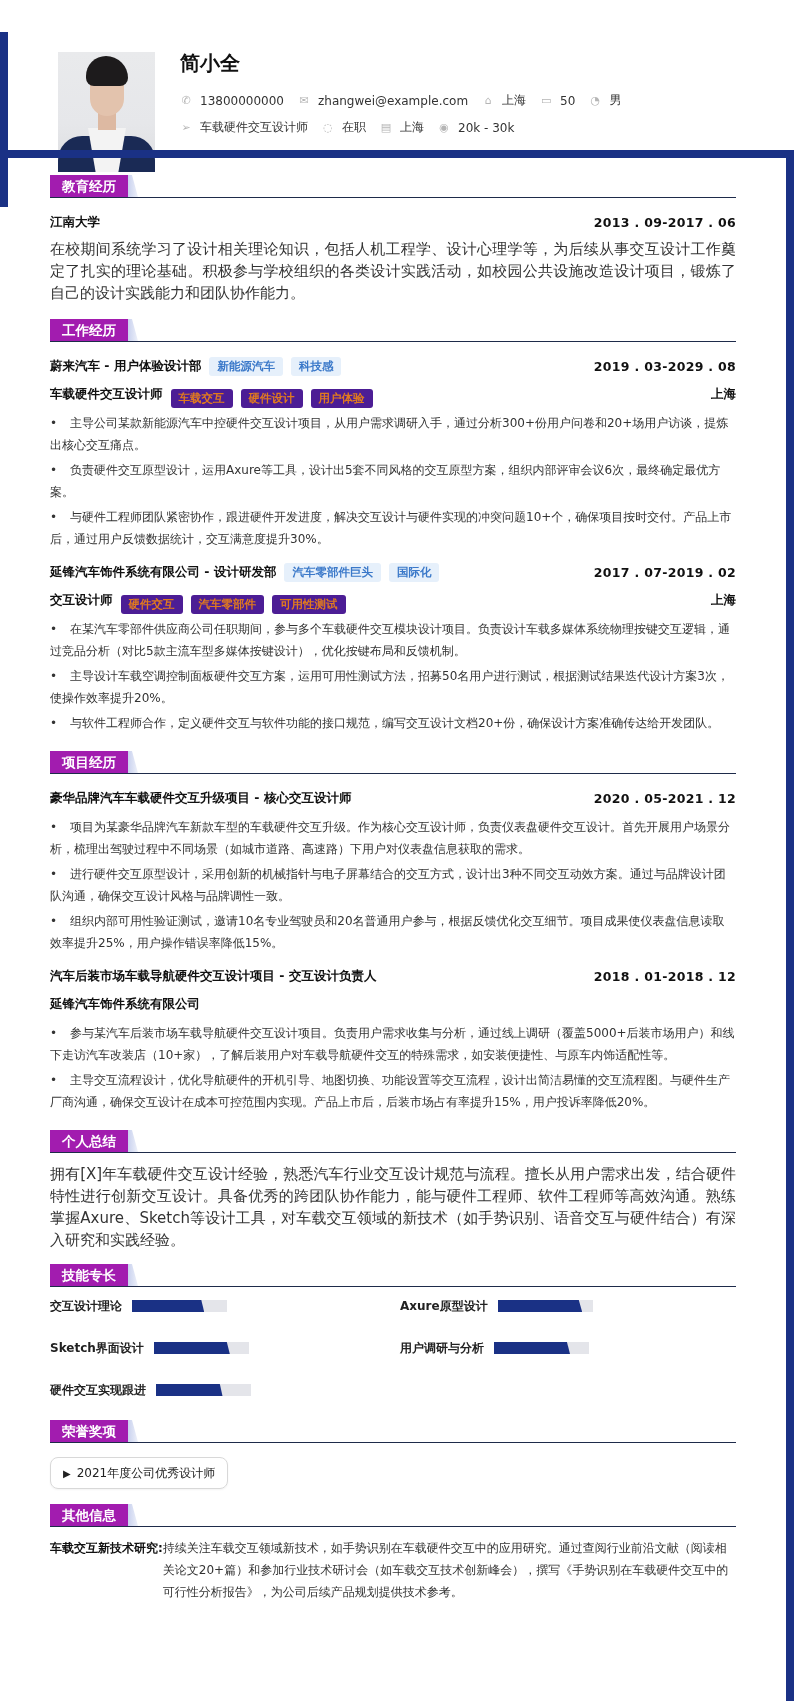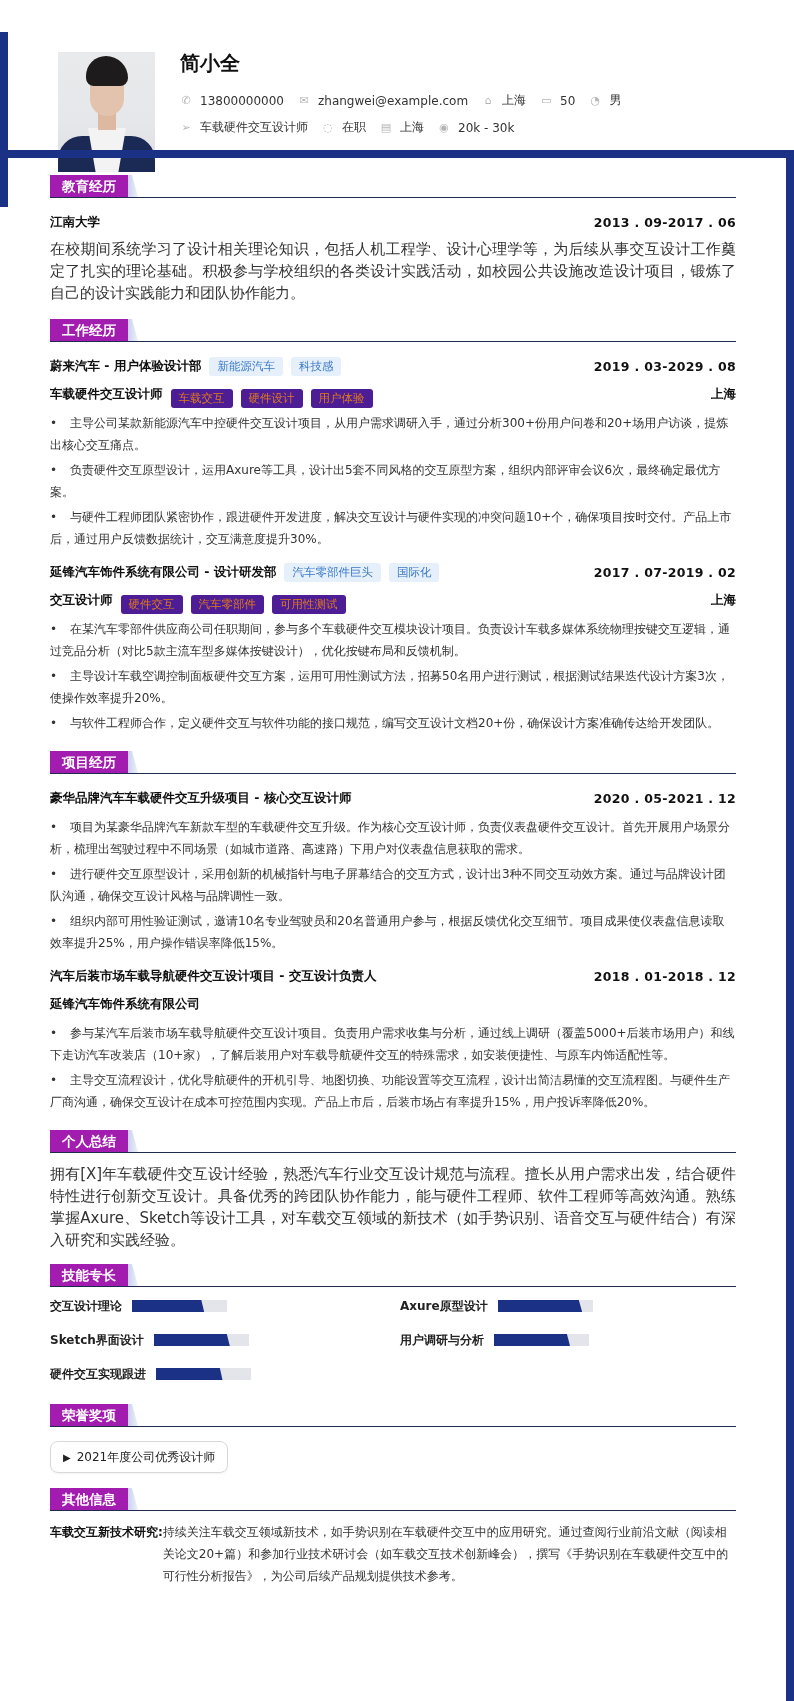--- a/index.html
+++ b/index.html
@@ -27,29 +27,29 @@
   .content { position: absolute; left: 50px; top: 158px; width: 686px; }
   .section { position: relative; }
   .sec-head { position: relative; height: 22px; border-bottom: 1.5px solid #1e2b4a; margin-bottom: 10px; }
   .sec-tag { position: absolute; left: 0; bottom: 0; height: 22px; padding: 0 12px; background: #a21caf; color: #fff; font-size: 13.5px; font-weight: bold; line-height: 22px; }
   .sec-tag::after { content: ""; position: absolute; right: -10px; top: 0; width: 10px; height: 22px; background: linear-gradient(90deg, #c9d1ee, #eef1fa); clip-path: polygon(0 0, 40% 0, 100% 100%, 0 100%); }
 
   .row { display: flex; justify-content: space-between; align-items: center; height: 28px; }
   .b { font-weight: bold; font-size: 12.5px; color: #111; }
   .date { font-weight: bold; font-size: 12.5px; color: #111; letter-spacing: 0.3px; }
   .para { font-size: 15px; line-height: 22px; color: #333; text-align: justify; }
-  .tag { display: inline-block; font-size: 11.5px; padding: 0 8px; height: 19px; line-height: 19px; border-radius: 3px; margin-left: 8px; font-weight: normal; }
+  .tag { display: inline-block; font-size: 11.5px; padding: 0 8px; height: 19px; line-height: 19px; border-radius: 3px; margin-left: 8px; font-weight: bold; }
   .tag.blue { background: #e6f0fb; color: #3a78c9; }
   .tag.orange { background: #4c1d95; color: #e07a1f; margin-top: 8px; }
   .left-group { display: flex; align-items: center; }
   ul.bullets { list-style: none; }
   ul.bullets li { position: relative; padding-left: 0; font-size: 12px; line-height: 22px; color: #333; margin-bottom: 3px; text-indent: 0; }
   ul.bullets li .dot { display: inline-block; width: 20px; color: #333; }
 
-  .skills { display: grid; grid-template-columns: 350px 336px; row-gap: 16px; margin-top: 4px; }
+  .skills { display: grid; grid-template-columns: 350px 336px; row-gap: 24px; margin-top: 4px; }
   .skill { display: flex; align-items: center; height: 18px; }
   .skill-name { font-size: 12px; color: #222; font-weight: bold; margin-right: 10px; white-space: nowrap; }
   .bar { position: relative; width: 95px; height: 12px; background: #e4e5ea; }
   .bar .fill { position: absolute; left: 0; top: 0; height: 12px; background: #1a3185; clip-path: polygon(0 0, 96% 0, 100% 100%, 0 100%); }
 
   .award { display: inline-flex; align-items: center; border: 1px solid #d8d8d8; border-radius: 8px; height: 32px; padding: 0 12px; font-size: 12px; color: #222; margin-top: 4px; box-shadow: 0 1px 2px rgba(0,0,0,0.05); }
   .award .tri { font-size: 10px; margin-right: 6px; color: #222; }
 
   .other { display: flex; font-size: 12px; line-height: 22px; color: #333; }
   .other .lbl { font-weight: bold; color: #111; white-space: nowrap; }

